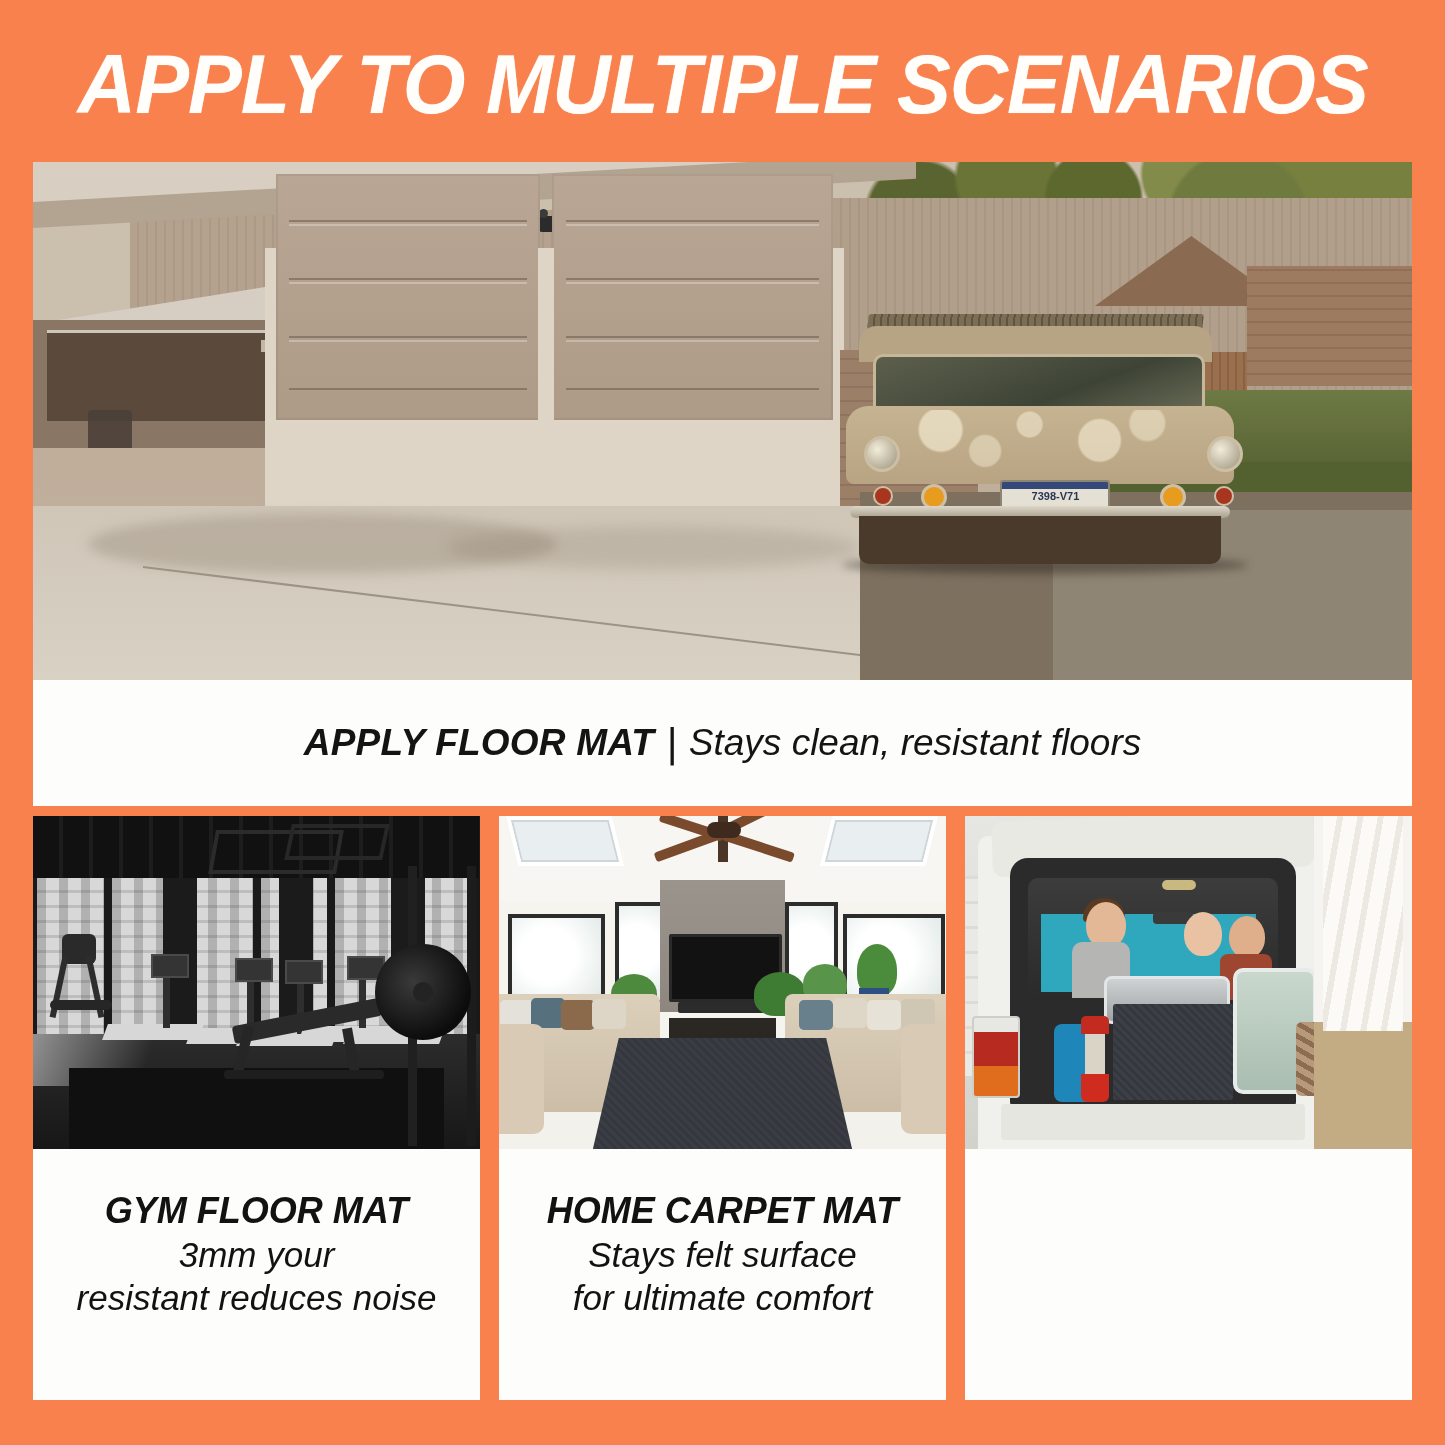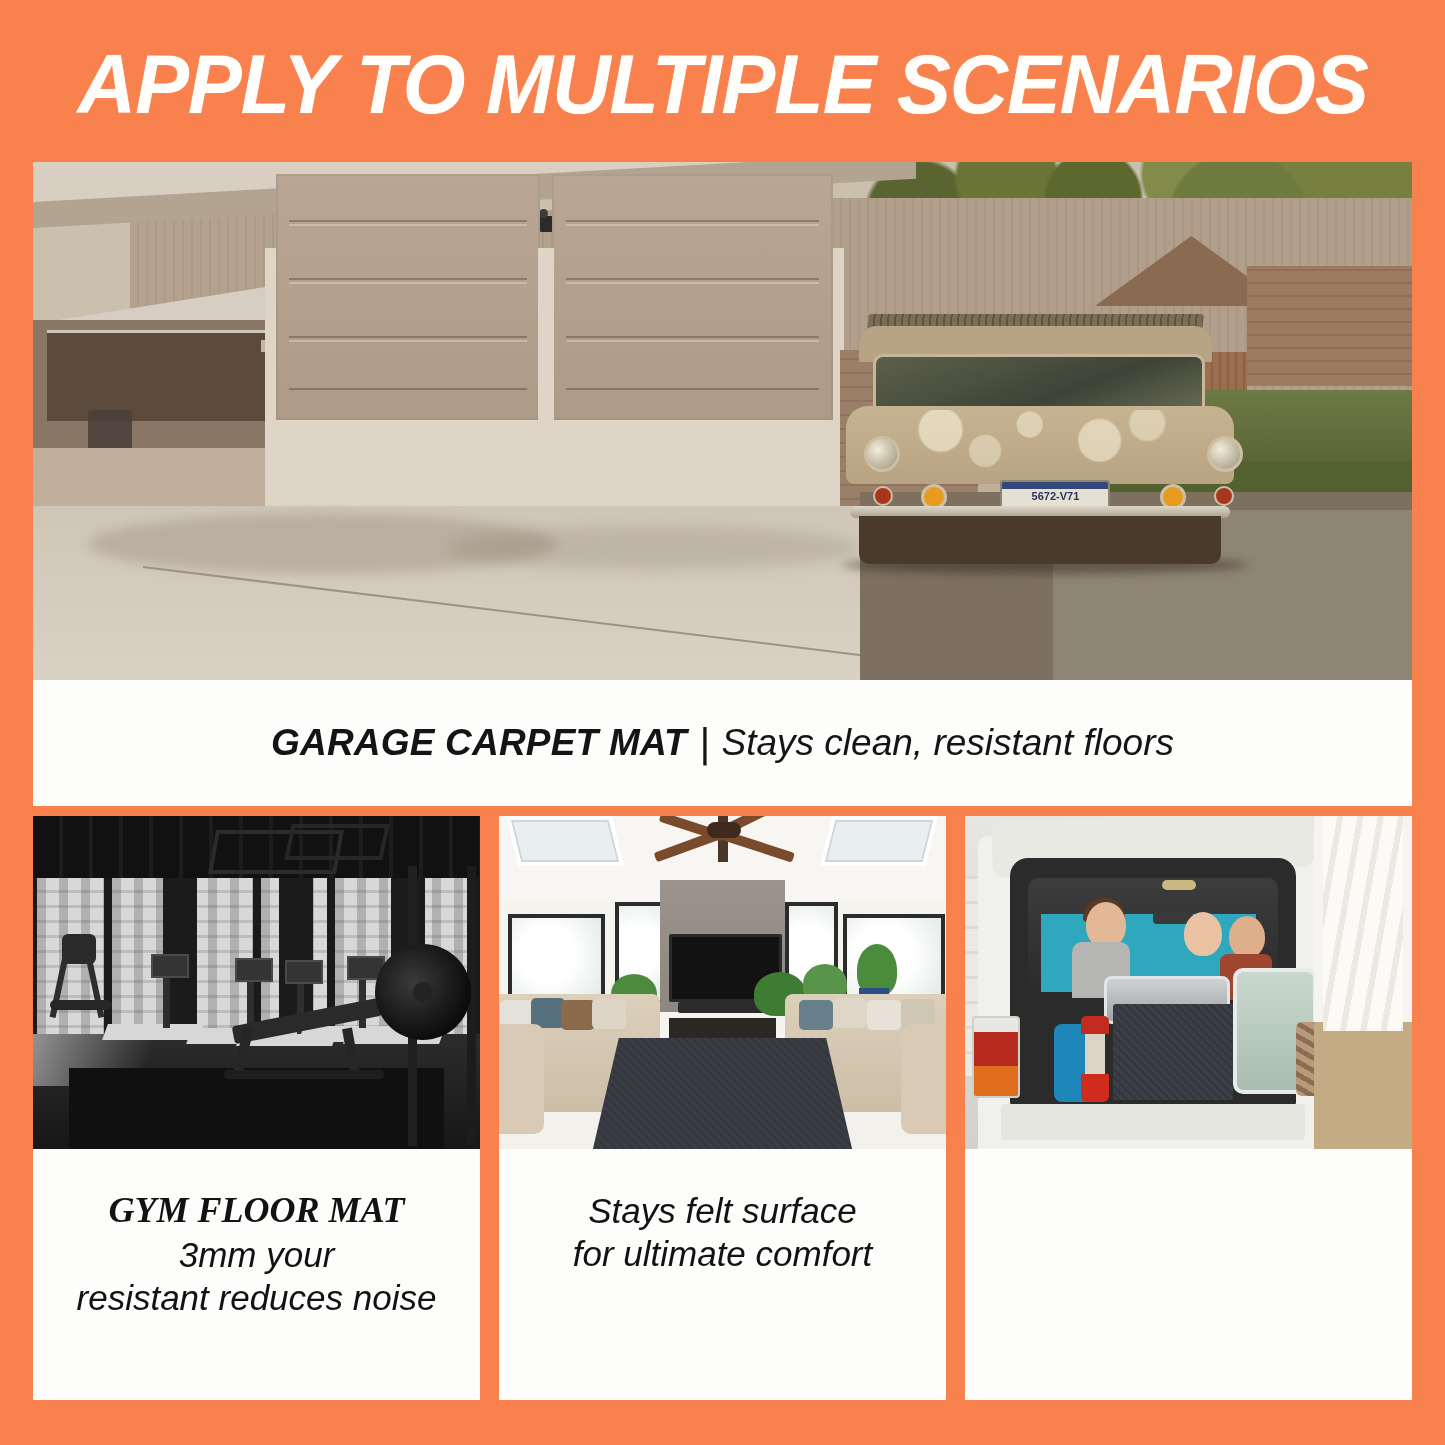--- a/index.html
+++ b/index.html
@@ -62,21 +62,21 @@
     width:447px;height:584px;background:#FDFDFB;overflow:hidden;
     display:flex;flex-direction:column;
   }
   .bot-photo{width:447px;height:333px;overflow:hidden;position:relative;background:#222;}
   .bot-caption{
     flex:1;display:flex;flex-direction:column;align-items:center;
     justify-content:flex-start;padding-top:40px;
   }
   .bot-title{
     font-size:36px;font-weight:bold;font-style:italic;color:#121212;
-    white-space:nowrap;line-height:1.22;font-family:Liberation Serif, serif;
+    white-space:nowrap;line-height:1.22;
   }
   .bot-sub{
     font-size:35px;font-style:italic;color:#121212;font-weight:normal;
     white-space:nowrap;line-height:1.24;
   }
 
   
   .sc-garage{position:absolute;inset:0;background:linear-gradient(#b9a794,#c4b3a0);}
   .g-sky{position:absolute;left:0;top:0;width:100%;height:34%;background:#cbbfae;}
   .g-fascia{position:absolute;left:0;top:0;width:60%;height:62px;
@@ -435,30 +435,30 @@
         <div class="car-hood"></div>
         <div class="car-dapple"></div>
         <div class="car-hl car-hlL"></div>
         <div class="car-hl car-hlR"></div>
         <div class="car-red car-redL"></div>
         <div class="car-red car-redR"></div>
         <div class="car-amber car-amberL"></div>
         <div class="car-amber car-amberR"></div>
         <div class="car-plate">
           <div class="pl-top"></div>
-          <div class="pl-txt">5672-V71</div>
+          <div class="pl-txt">7398-V71</div>
         </div>
         <div class="car-bumper"></div>
         <div class="car-lower"></div>
       </div>
     </div>
   </div>
 
   <div class="top-caption">
-    <span class="cap-strong">GARAGE CARPET MAT</span>
+    <span class="cap-strong">APPLY FLOOR MAT</span>
     <span class="cap-sep">|</span>
     <span class="cap-light">Stays clean, resistant floors</span>
   </div>
 </div>
 
 <div class="bot-row">
 
   <div class="bot-card">
     <div class="bot-photo">
       <div class="sc-gym">
@@ -572,20 +572,21 @@
           <div class="lr-pil" style="left:8%;top:6px;background:#67808c;"></div>
           <div class="lr-pil" style="left:28%;top:4px;background:#ded7c8;"></div>
           <div class="lr-pil" style="left:48%;top:6px;background:#e6e2d8;"></div>
           <div class="lr-pil" style="left:68%;top:5px;background:#cfc6b4;"></div>
         </div>
         <div class="lr-sofaR-arm"></div>
         <div class="lr-carpet"></div>
       </div>
     </div>
     <div class="bot-caption">
+      <div class="bot-title">HOME CARPET MAT</div>
       <div class="bot-sub">Stays felt surface</div>
       <div class="bot-sub">for ultimate comfort</div>
     </div>
   </div>
 
   <div class="bot-card">
     <div class="bot-photo">
       <div class="sc-tr">
         <div class="tr-garagebg"></div>
         <div class="tr-gdoor"></div>

